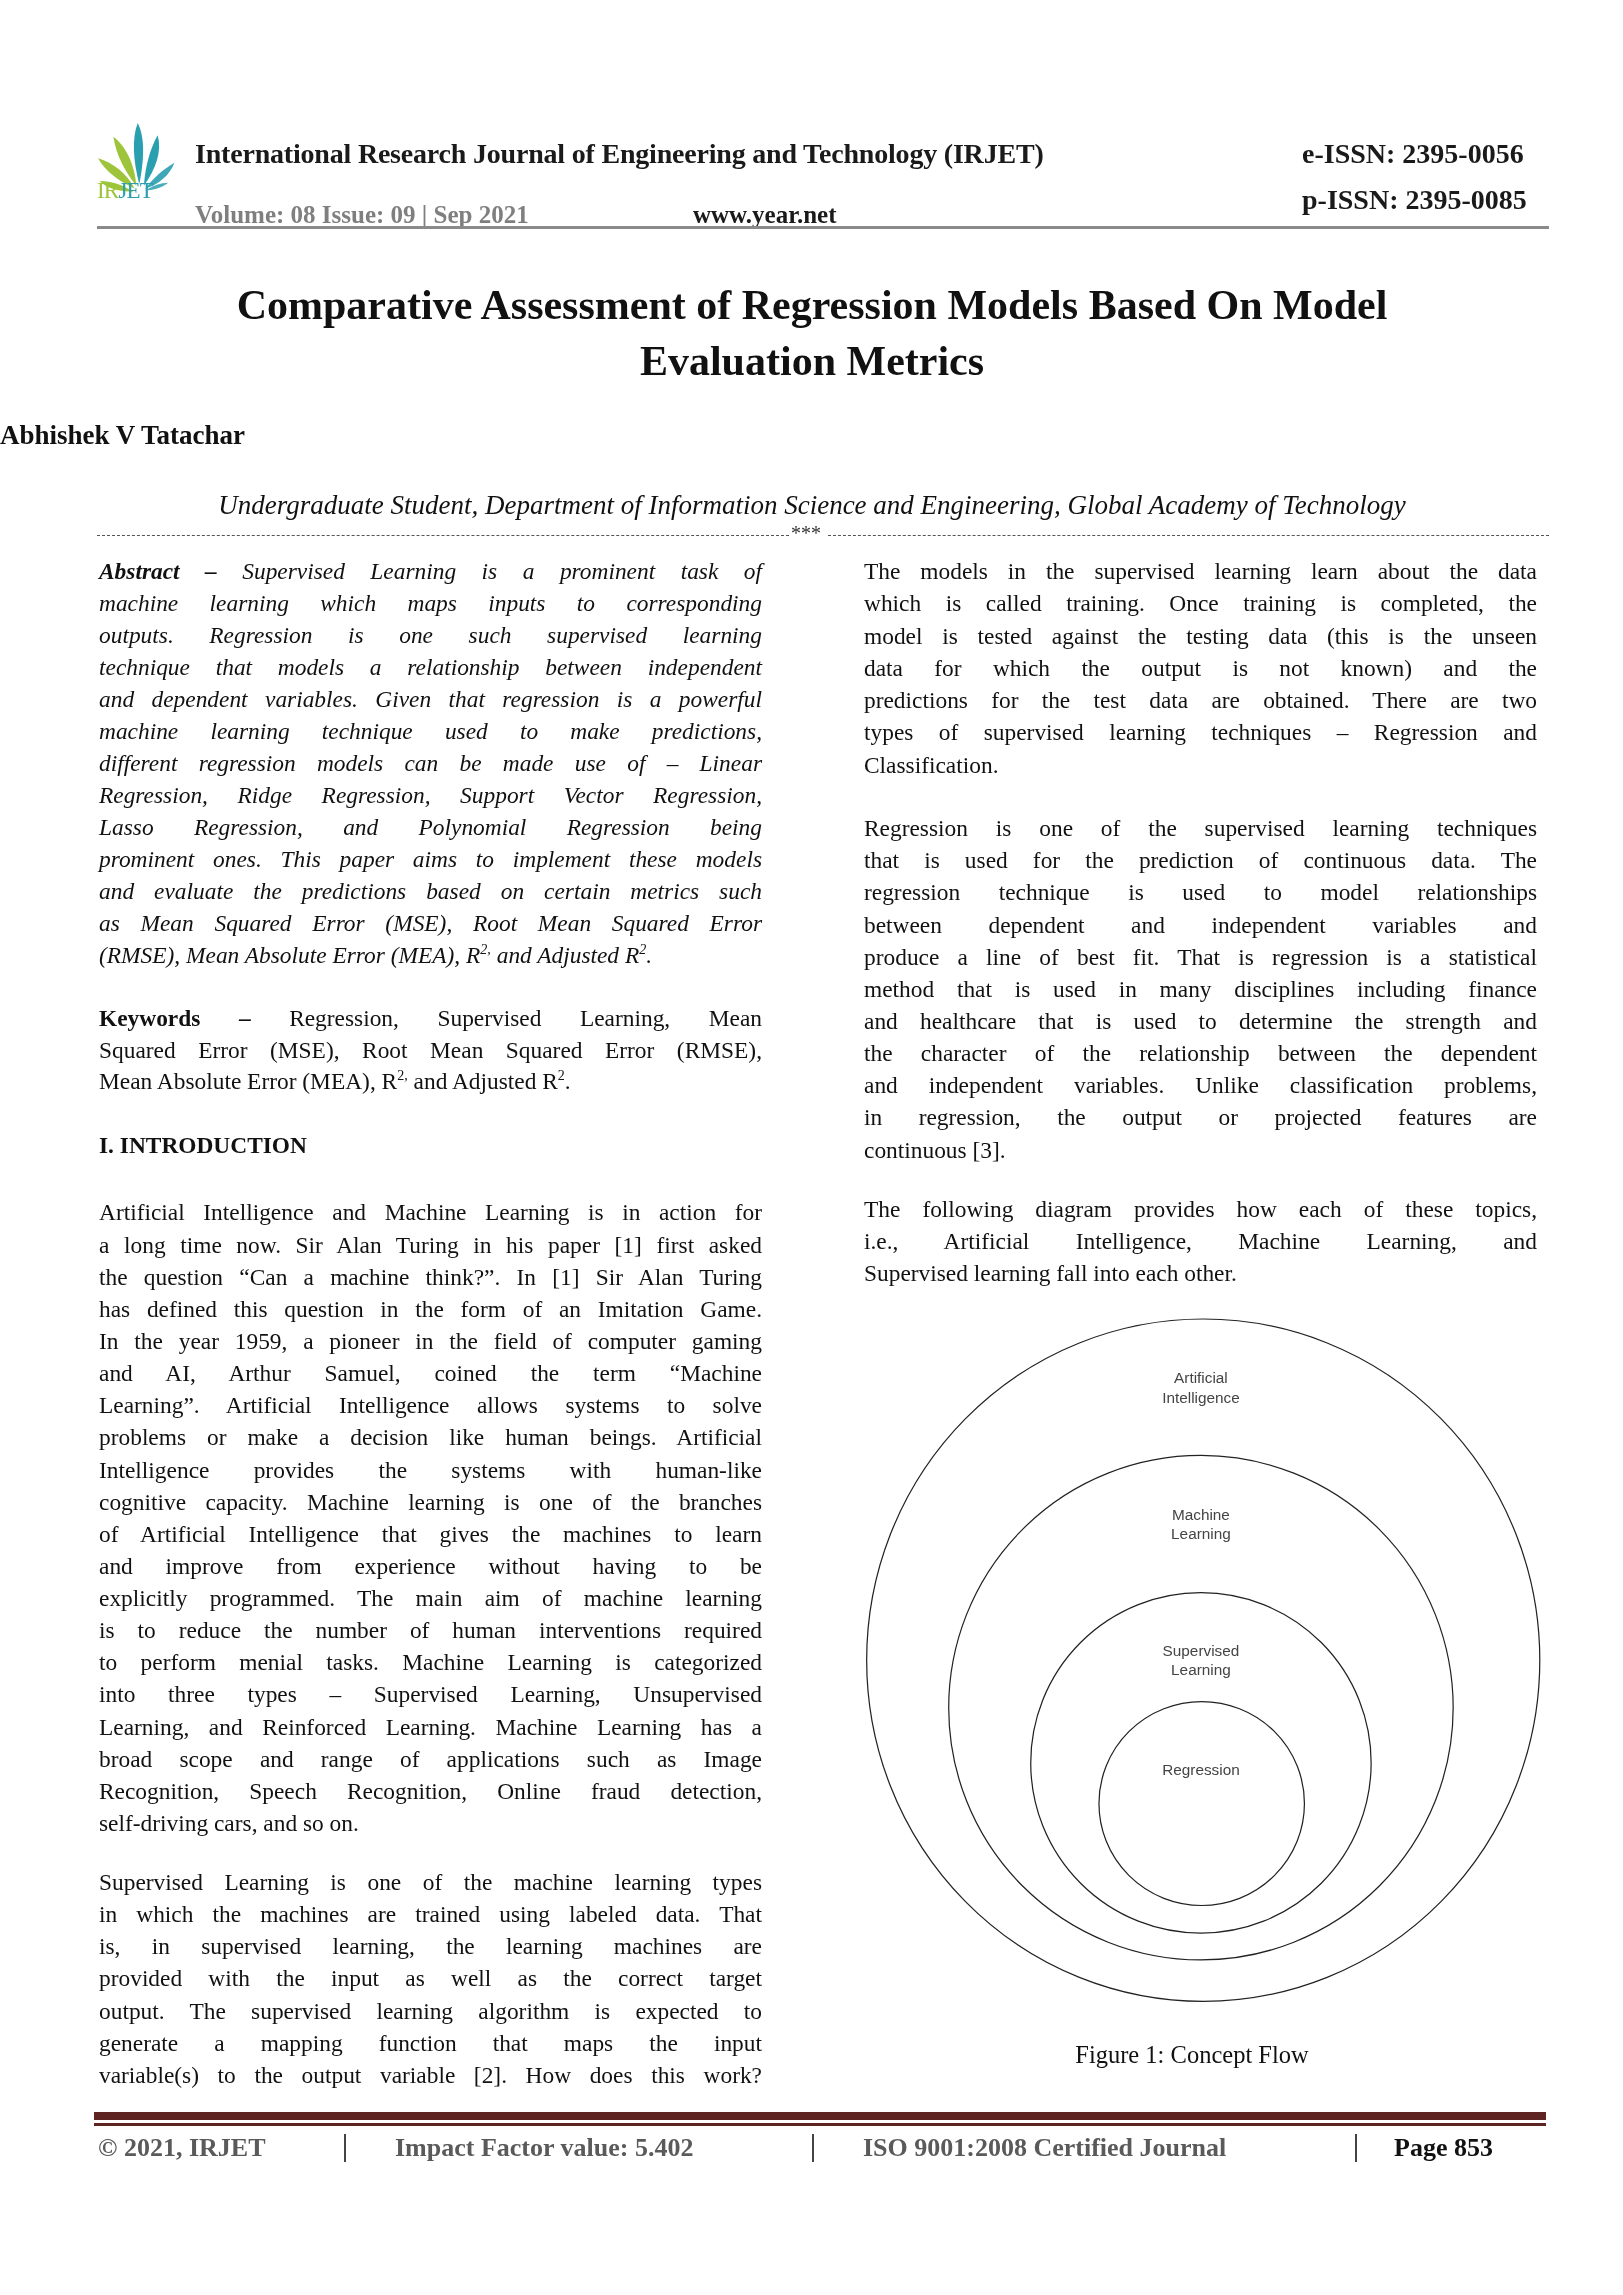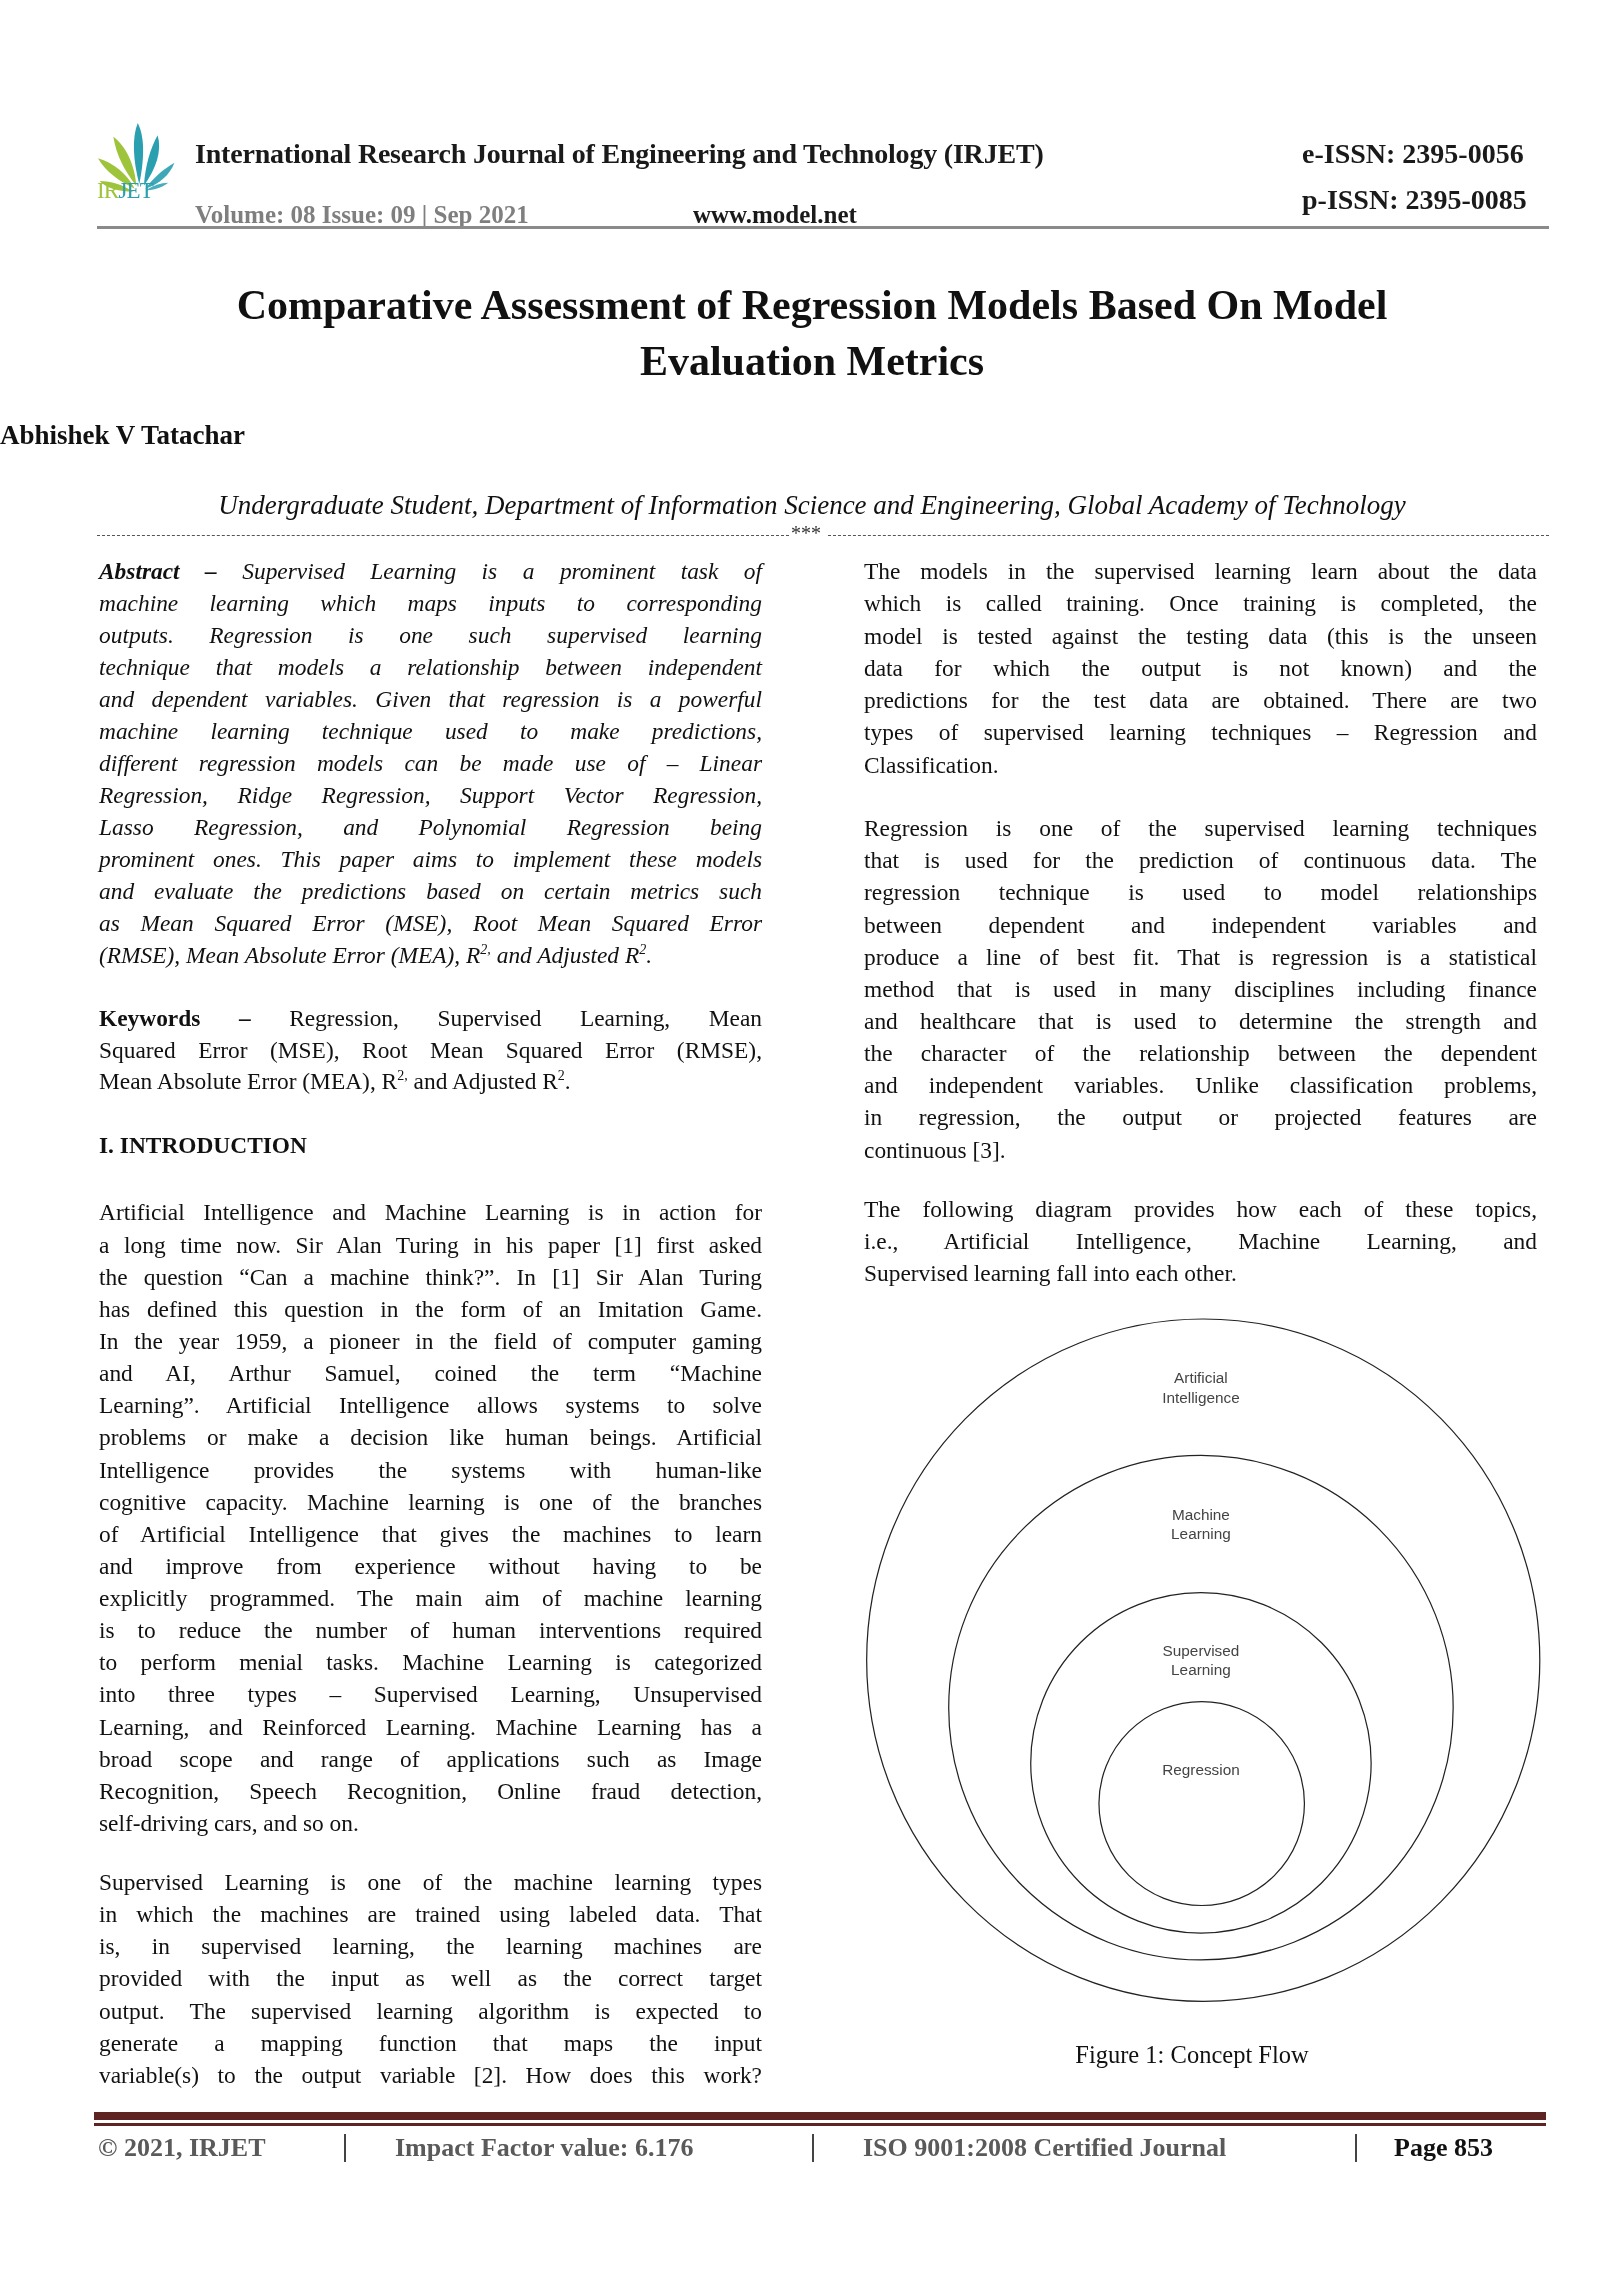--- a/index.html
+++ b/index.html
@@ -44,21 +44,21 @@
     <path d="M4 56 C 24 62, 42 76, 52 96 C 32 86, 14 74, 4 56 Z" fill="#9dc43a"></path>
     <path d="M6 86 C 22 86, 38 92, 50 100 C 32 100, 16 96, 6 86 Z" fill="#9dc43a"></path>
   </svg>
   <div class="abs" style="left:97px; top:178px; font-family:'Liberation Serif',serif; font-size:23px; line-height:26px; letter-spacing:-0.8px;">
     <span style="color:#9dc43a;">IR</span><span style="color:#2a9fb0;">JET</span>
   </div>
 
   <div class="abs hdr1" style="left:195px; top:137px; letter-spacing:-0.2px;">International Research Journal of Engineering and Technology (IRJET)</div>
   <div class="abs hdr1" style="left:1302px; top:137px;">e-ISSN: 2395-0056</div>
   <div class="abs hdr2 grey" style="left:195px; top:184px;">Volume: 08 Issue: 09 | Sep 2021</div>
-  <div class="abs hdr2" style="left:693px; top:184px; color:#1a1a1a;">www.model.net</div>
+  <div class="abs hdr2" style="left:693px; top:184px; color:#1a1a1a;">www.year.net</div>
   <div class="abs hdr1" style="left:1302px; top:183px;">p-ISSN: 2395-0085</div>
   <div class="rule-top"></div>
 </div>
 
 <div>
   <div class="abs title" style="top:278px;">Comparative Assessment of Regression Models Based On Model</div>
   <div class="abs title" style="top:334px;">Evaluation Metrics</div>
   <div class="abs author" style="top:418px;">Abhishek V Tatachar</div>
   <div class="abs affil" style="top:488px;">Undergraduate Student, Department of Information Science and Engineering, Global Academy of Technology</div>
   <div class="sep">
@@ -170,19 +170,19 @@
     <text class="fig-label" x="446" y="605" text-anchor="middle">Regression</text>
   </svg>
   <div class="abs caption" style="left:1012px; width:360px; text-align:center; top:2039px;">Figure 1: Concept Flow</div>
 </div>
 
 <div>
   <div class="foot-bar1"></div>
   <div class="foot-bar2"></div>
   <div class="abs foot" style="left:98px;">© 2021, IRJET</div>
   <div class="foot-sep" style="left:344px;"></div>
-  <div class="abs foot" style="left:395px;">Impact Factor value: 6.176</div>
+  <div class="abs foot" style="left:395px;">Impact Factor value: 5.402</div>
   <div class="foot-sep" style="left:812px;"></div>
   <div class="abs foot" style="left:863px;">ISO 9001:2008 Certified Journal</div>
   <div class="foot-sep" style="left:1355px;"></div>
   <div class="abs foot" style="left:1394px; color:#111;">Page 853</div>
 </div>
 
 
 </body></html>

